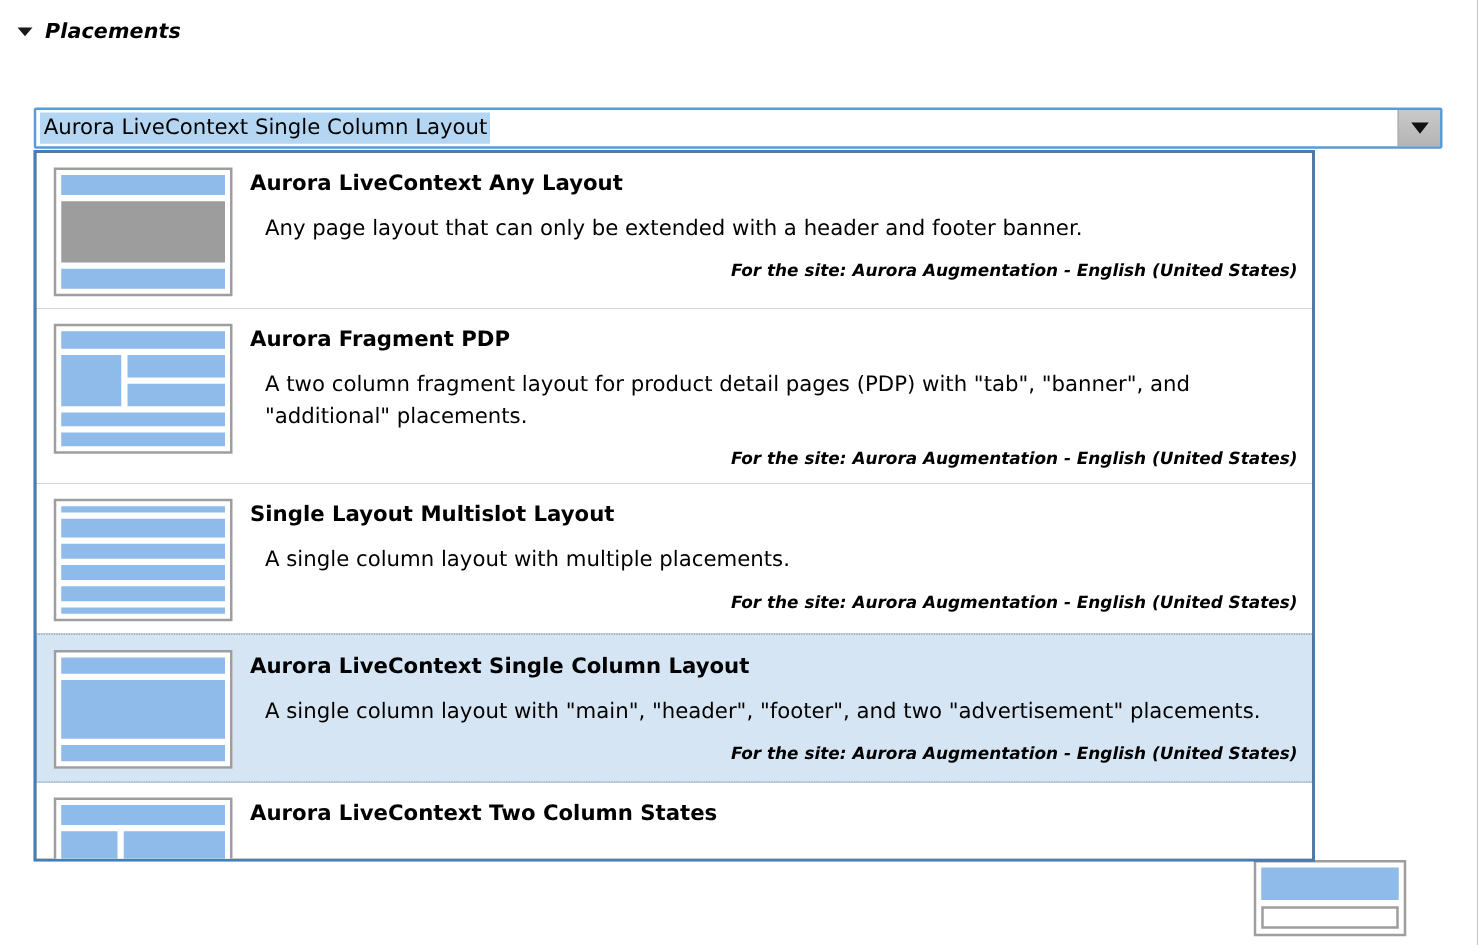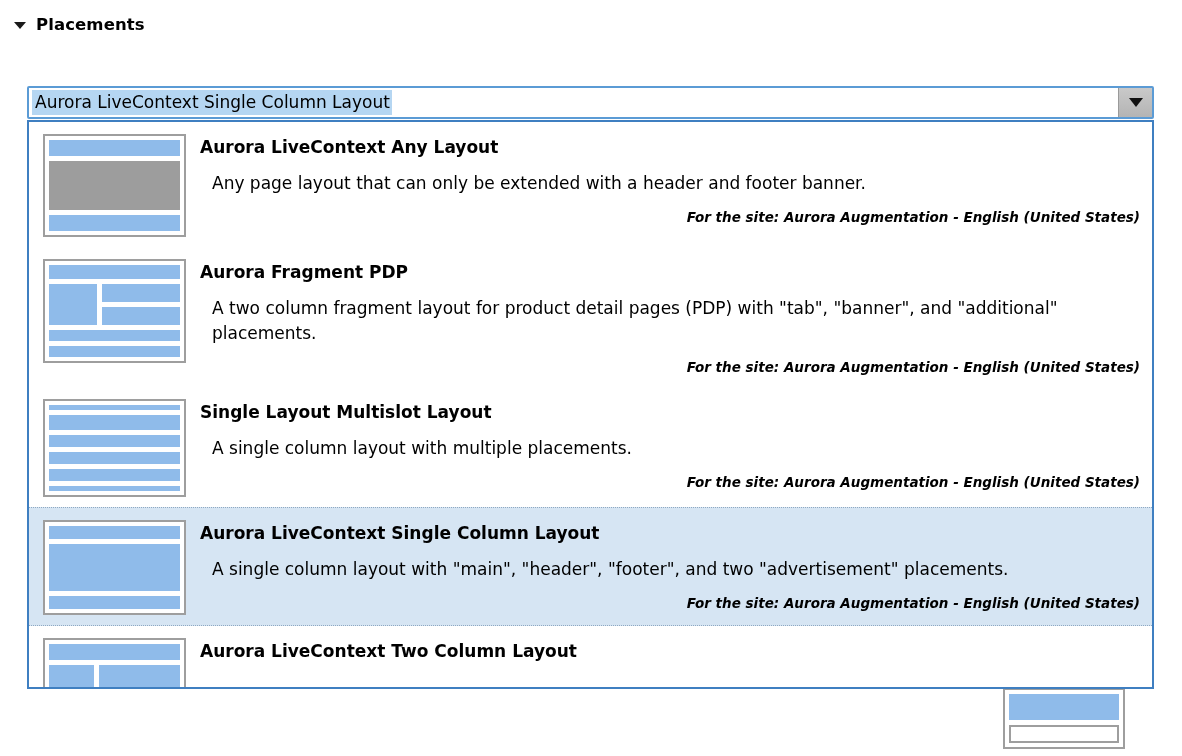--- a/index.html
+++ b/index.html
@@ -35,20 +35,21 @@
     border-right: 6px solid transparent;
     border-top: 7px solid #1a1a1a;
     display: block;
   }
   .section-title {
     font-size: 16.5px;
     font-weight: bold;
     letter-spacing: 0.1px;
     line-height: 1;
     white-space: nowrap;
+    font-style: italic;
   }
 
   
   .combo {
     position: absolute;
     left: 27px;
     top: 86px;
     width: 1127px;
     height: 33px;
     box-sizing: border-box;
@@ -87,21 +88,21 @@
     border-left: 7px solid transparent;
     border-right: 7px solid transparent;
     border-top: 9px solid #101010;
   }
 
   
   .dropdown {
     position: absolute;
     left: 27px;
     top: 120px;
-    width: 1127px;
+    width: 1025px;
     height: 569px;
     box-sizing: border-box;
     border: 2px solid #3f7fc1;
     background: #0f172a;
     overflow: hidden;
     z-index: 20;
   }
   .dd-list {
     position: relative;
     width: 100%;
@@ -311,20 +312,20 @@
           <div class="sp"></div>
           <div class="row">
             <div class="blk" style="width:45px;height:35px;"></div>
             <div class="blk" style="flex:1;height:35px;"></div>
           </div>
           <div class="sp"></div>
 
         </div>
       </div>
       <div class="dd-text">
-        <div class="dd-title">Aurora LiveContext Two Column Layout</div>
+        <div class="dd-title">Aurora LiveContext Two Column States</div>
         <div class="dd-desc"></div>
         <div class="dd-site"></div>
       </div>
     </div>
 
   </div>
 </div>
 
 </body></html>

